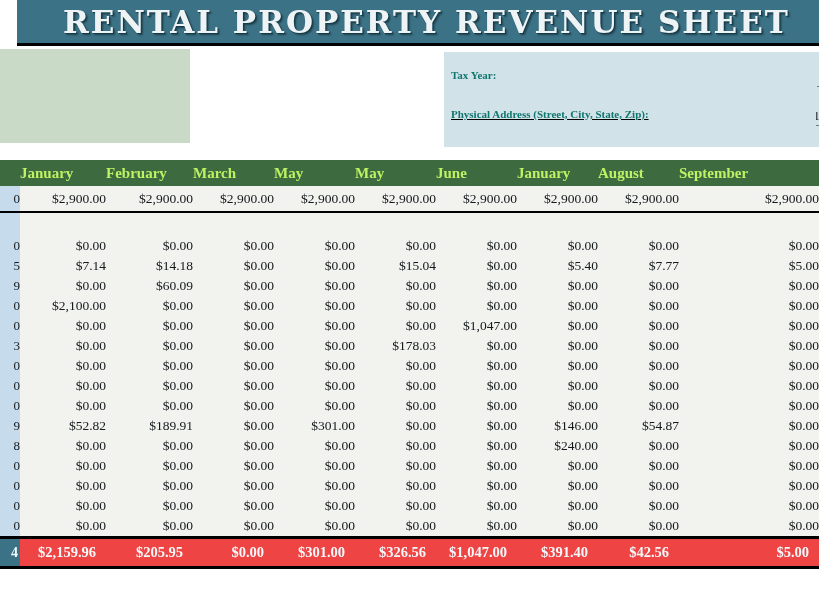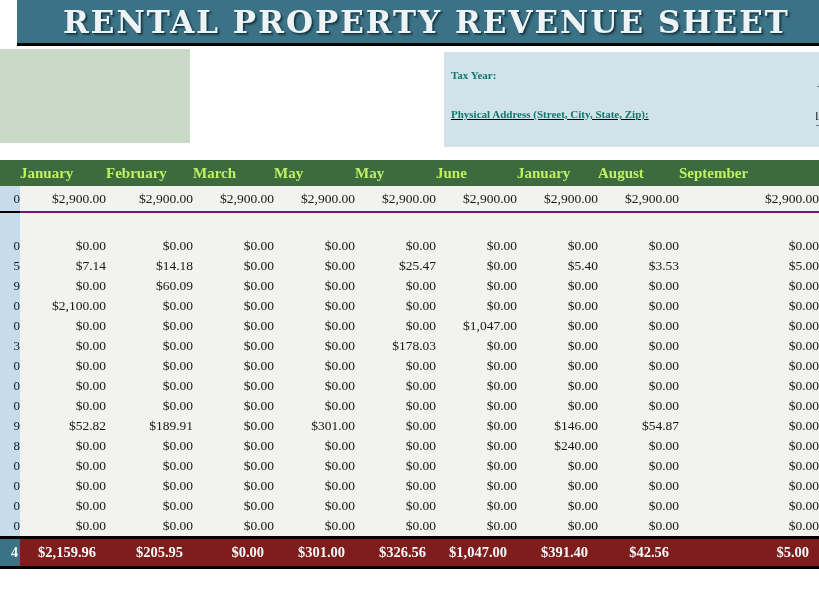--- a/index.html
+++ b/index.html
@@ -84,30 +84,30 @@
     background:#c6dced;color:#14191c;
     font-family:"Liberation Serif",serif;font-size:13px;
     text-align:right;padding-right:2px;overflow:hidden;white-space:nowrap;
   }
   td.num{
     background:#f2f2ee;color:#14191c;
     font-family:"Liberation Serif",serif;font-size:13.5px;
     text-align:right;padding-right:10px;white-space:nowrap;
   }
   tr.rent td.num,tr.rent td.lead{height:25px;}
-  tr.rent td.num{border-bottom:2px solid #701a75;}
+  tr.rent td.num{border-bottom:2px solid #000000;}
   tr.rent td.lead{border-bottom:2px solid #000000;}
 
   tr.spacer td{height:23px;background:#f2f2ee;}
   tr.spacer td.lead{background:#c6dced;}
 
   tr.exp td{height:20px;}
 
   tr.totals td{
-    background:#7f1d1d;color:#f4f8fa;
+    background:#ef4444;color:#f4f8fa;
     font-family:"Liberation Serif",serif;
     font-weight:bold;font-size:14.5px;
     height:27px;text-align:right;padding-right:10px;white-space:nowrap;
     border-top:3px solid #000000;border-bottom:3px solid #000000;
   }
   tr.totals td.lead{
     background:#3c7286;color:#f4f8fa;padding-right:2px;font-size:14px;
   }
   .bottom-white{
     position:absolute;left:0;top:586px;width:819px;height:7px;background:#ffffff;
@@ -207,24 +207,24 @@
             <td class="num">$0.00</td>
             <td class="num">$0.00</td>
             <td class="num">$0.00</td>
           </tr>
           <tr class="exp">
             <td class="lead">5</td>
             <td class="num">$7.14</td>
             <td class="num">$14.18</td>
             <td class="num">$0.00</td>
             <td class="num">$0.00</td>
-            <td class="num">$25.47</td>
+            <td class="num">$15.04</td>
             <td class="num">$0.00</td>
             <td class="num">$5.40</td>
-            <td class="num">$3.53</td>
+            <td class="num">$7.77</td>
             <td class="num">$5.00</td>
           </tr>
           <tr class="exp">
             <td class="lead">9</td>
             <td class="num">$0.00</td>
             <td class="num">$60.09</td>
             <td class="num">$0.00</td>
             <td class="num">$0.00</td>
             <td class="num">$0.00</td>
             <td class="num">$0.00</td>

